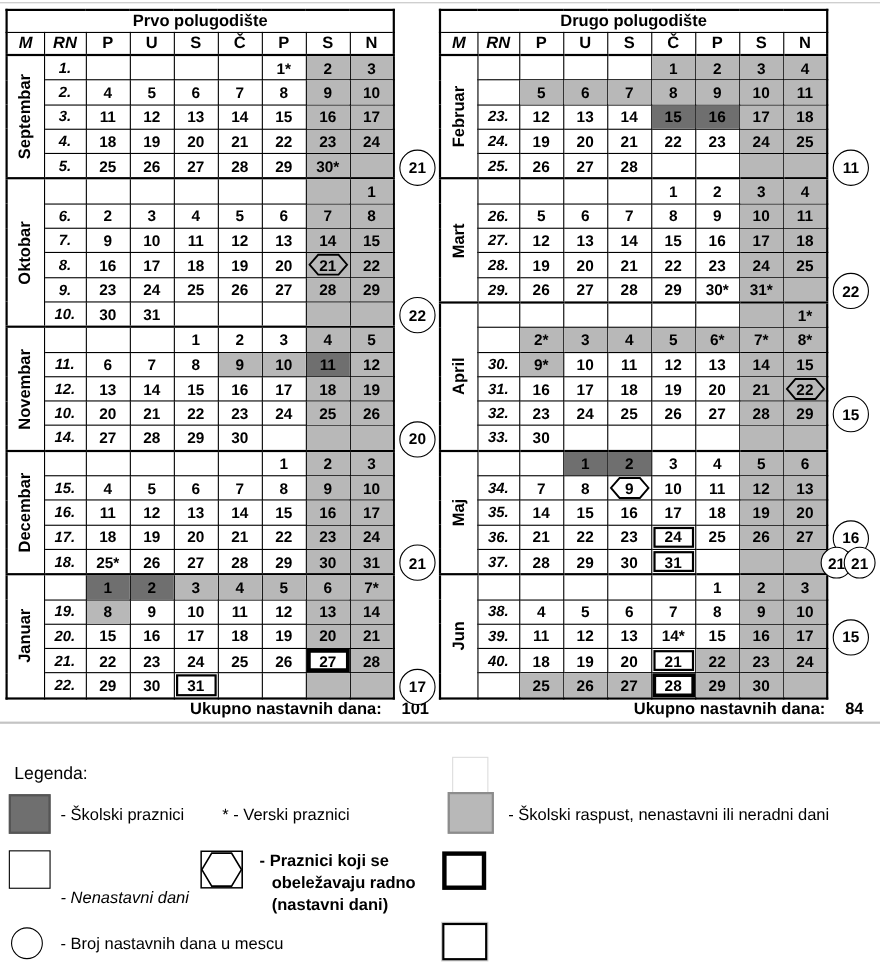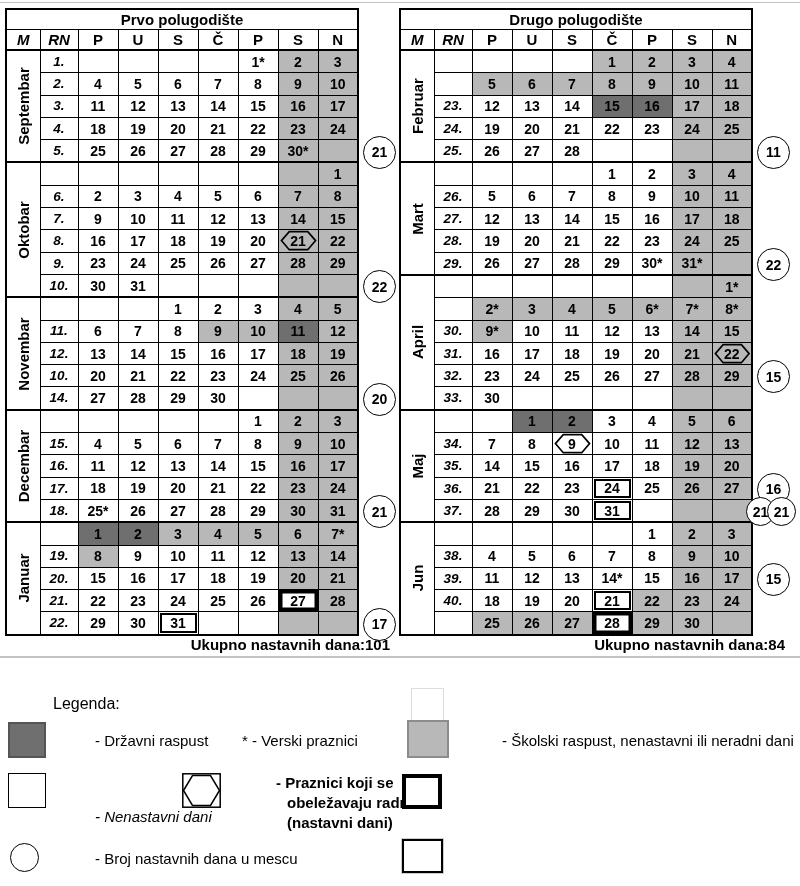--- a/index.html
+++ b/index.html
@@ -23,23 +23,23 @@
   .cal td.bg-d{background:var(--gray-dark);}
   .cal td.m-box{box-shadow:inset 0 0 0 3.5px #000;background:#fff;}
   .cal td .sqmark{position:absolute;left:1px;top:1px;right:1px;bottom:1px;border:2.2px solid #000;pointer-events:none;}
   .cal td svg.hexmark{position:absolute;left:0;top:0;width:100%;height:100%;pointer-events:none;}
   .mount{position:absolute;top:8px;}
   
   .circ{position:absolute;border:1.6px solid #000;border-radius:50%;background:#fff;
         display:flex;align-items:center;justify-content:center;font-weight:bold;font-size:14px;}
   
   .totals{position:absolute;text-align:right;font-weight:bold;font-size:15px;}
-  .totals .tval{margin-left:0;}
+  .totals .tval{margin-left:18px;}
   
-  .lg{position:absolute;font-size:15px;white-space:pre-line;margin-left:40px;}
+  .lg{position:absolute;font-size:15px;white-space:pre-line;}
   .hang{text-indent:-11px;padding-left:11px;line-height:20px;}
   .sw{position:absolute;box-sizing:border-box;background:#fff;}
   .sw-dark{background:var(--gray-dark);border:2px solid #555;}
   .sw-white{border:1.6px solid #000;}
   .sw-ghostwhite{border:1px solid #ddd;}
   .sw-gray{background:var(--gray-light);border:2px solid #8c8c8c;}
   .sw-thick{border:4px solid #000;}
   .sw-med{border:2.4px solid #000;box-shadow:0 0 0 1px #ccc;}
   .sw-circle{border:1.6px solid #000;border-radius:50%;}
 </style>
@@ -673,21 +673,21 @@
   </div>
   <div class="totals" style="left:399px;width:386px;top:636px;">
     <span>Ukupno nastavnih dana:</span><span class="tval">84</span>
   </div>
 
   <div class="hairline" style="top:656px;height:2px;"></div>
 
   <div class="lg" style="left:13px;top:695px;font-size:16px;">Legenda:</div>
 
   <div class="sw sw-dark" style="left:8px;top:722px;width:38px;height:36px;"></div>
-  <div class="lg" style="left:55px;top:732px;">- Državni raspust</div>
+  <div class="lg" style="left:55px;top:732px;">- Školski praznici</div>
 
   <div class="lg" style="left:202px;top:732px;text-align:center;">* - Verski praznici</div>
 
   <div class="sw sw-white" style="left:8px;top:773px;width:38px;height:35px;"></div>
   <div class="lg" style="left:55px;top:808px;font-style:italic;">- Nenastavni dani</div>
 
   <div class="sw" style="left:182px;top:773px;width:39px;height:35px;">
     <svg width="39" height="35" viewBox="0 0 39 35">
       <rect x="0.8" y="0.8" width="37.4" height="33.4" fill="none" stroke="#000" stroke-width="1.5"></rect>
       <polygon points="1.5,17.5 10.5,2.5 28.5,2.5 37.5,17.5 28.5,32.5 10.5,32.5" fill="#fff" stroke="#000" stroke-width="1.5"></polygon>

